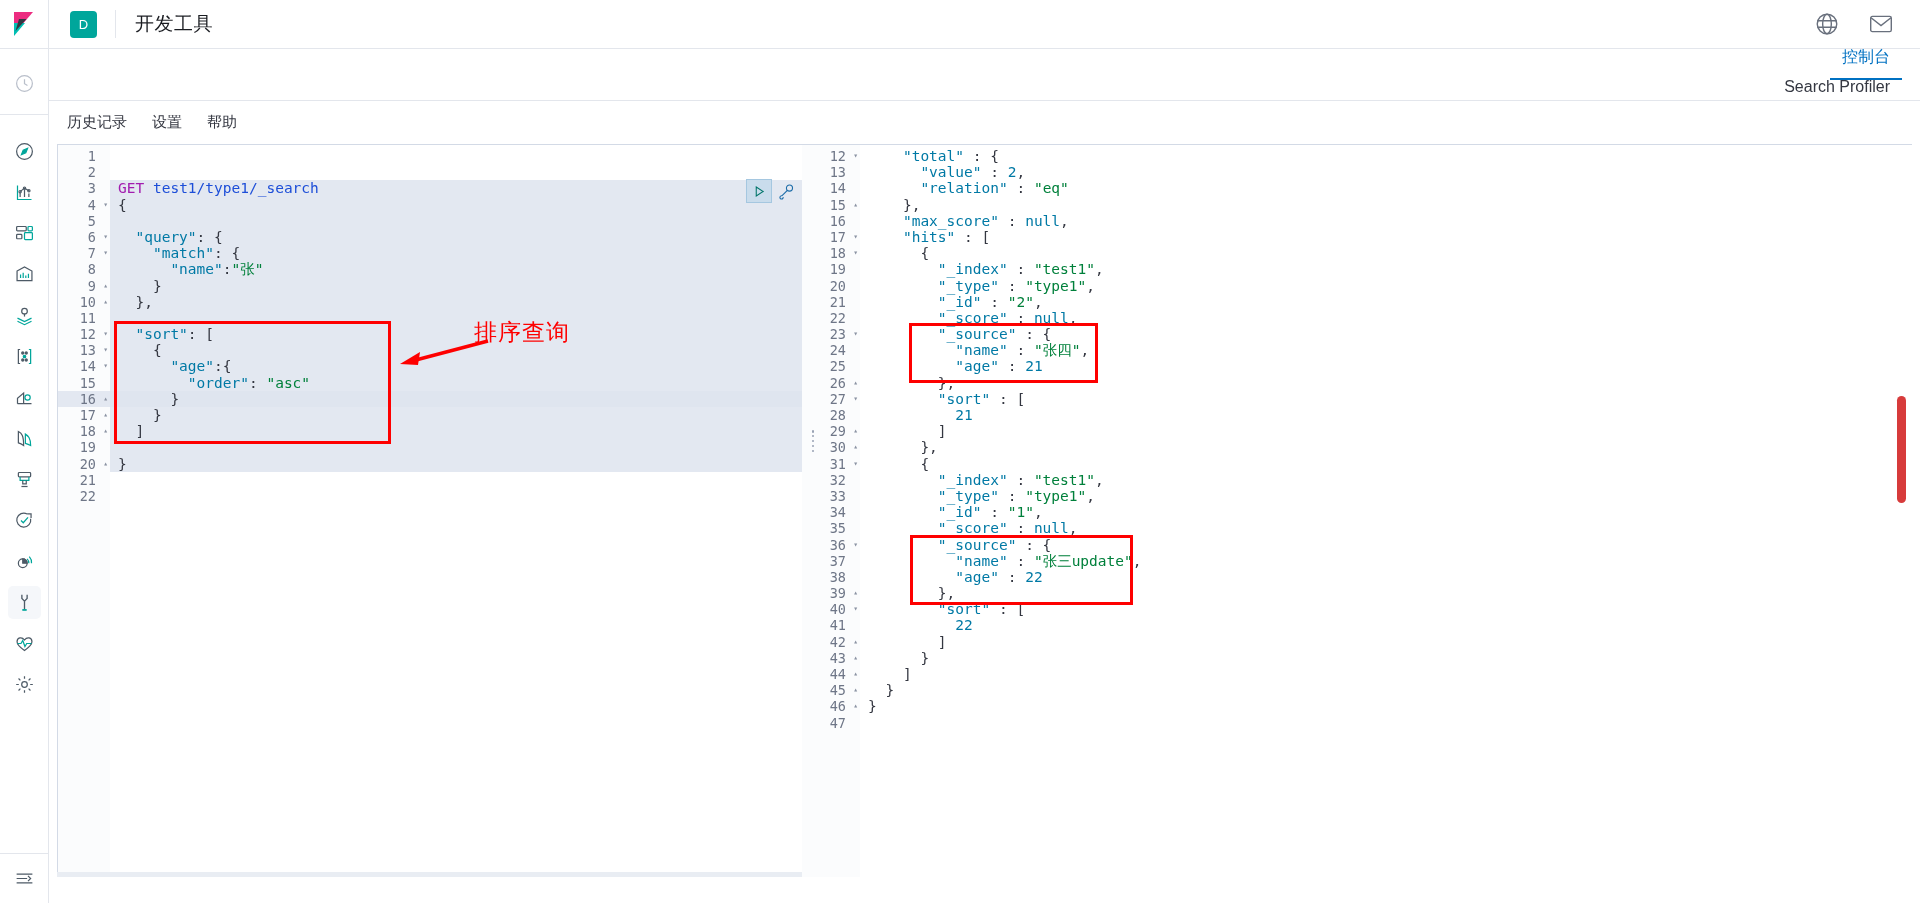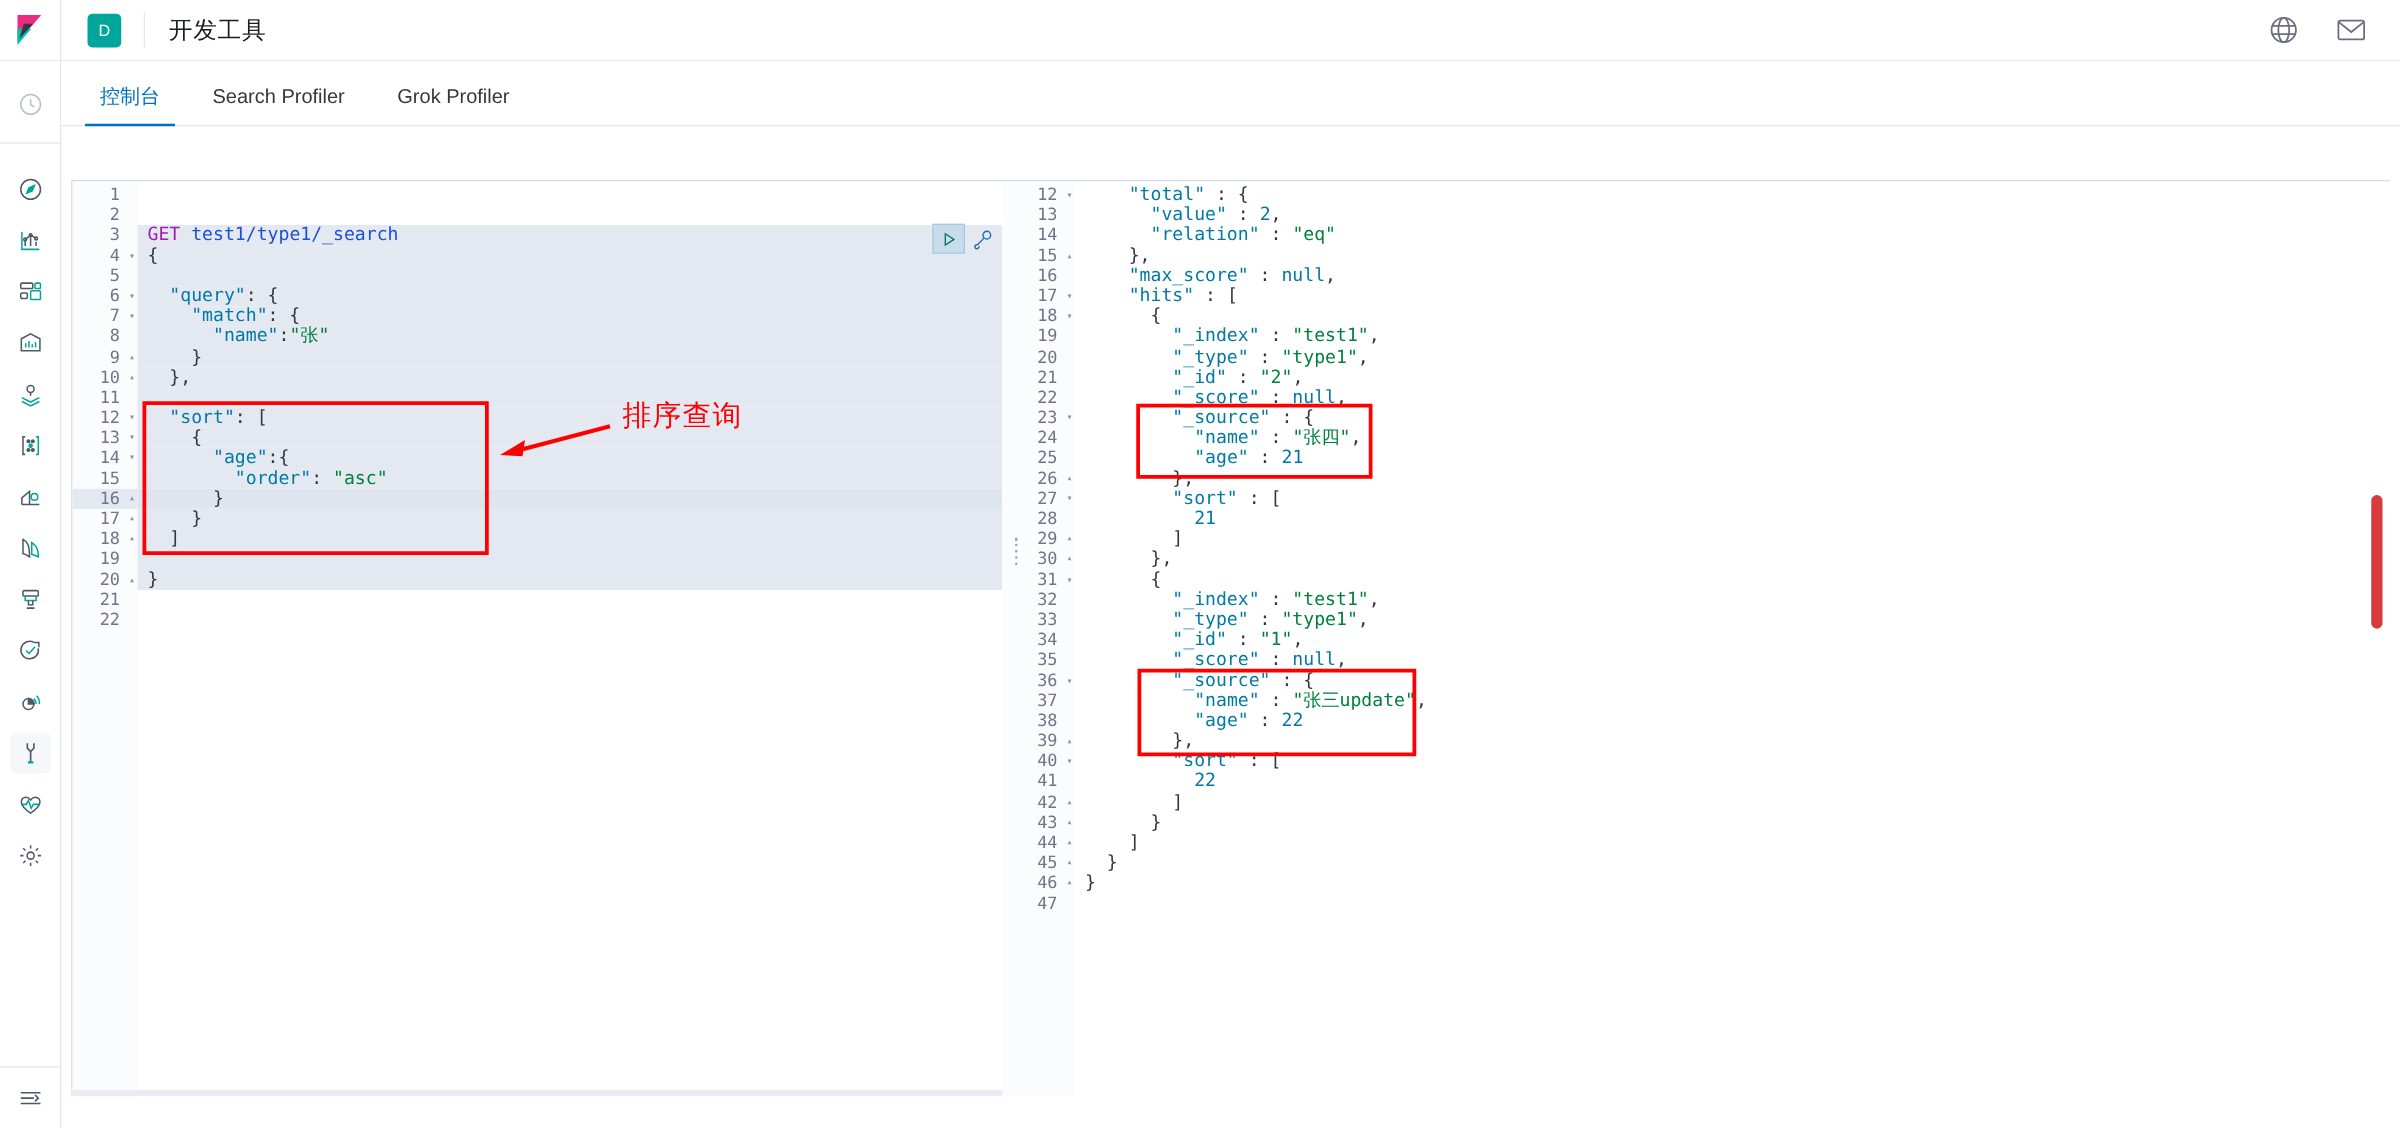--- a/index.html
+++ b/index.html
@@ -46,21 +46,21 @@
     width: 33px; height: 33px; border-radius: 5px; display: flex;
     align-items: center; justify-content: center;
   }
   .rail-item.active .chip { background: #f5f7fa; }
   .rail-bottom { position: absolute; bottom: 0; left: 0; width: 49px; border-top: 1px solid #e3e6ec; }
 
   
   .tabsrow {
     position: absolute; left: 49px; top: 49px; width: 1871px; height: 52px;
     background: #ffffff; border-bottom: 1px solid #e3e6ec;
-    display: flex; align-items: flex-end; padding-left: 19px;
+    display: flex; align-items: flex-end; padding-left: 19px; flex-direction: column;
   }
   .tab {
     font-size: 16px; color: #343741; padding: 0 12px 14px 12px; margin-right: 18px;
     cursor: pointer; position: relative; line-height: 1;
   }
   .tab.active { color: #0071c2; font-weight: 400; }
   .tab.active::after {
     content: ""; position: absolute; left: 0; right: 0; bottom: -1px;
     height: 2px; background: #0071c2;
   }
@@ -141,21 +141,21 @@
   }
   .hscroll .thumb { width: 745px; height: 5px; background: #e9edf3; }
 
   
   .annot { position: absolute; border: 3px solid #fe0000; z-index: 20; pointer-events: none; }
   .a-left  { left: 114px; top: 321px;  width: 277px; height: 123px; }
   .a-r1    { left: 909px; top: 323px;  width: 189px;  height: 60px; }
   .a-r2    { left: 910px; top: 535px;  width: 223px; height: 70px; }
 
   .annot-label {
-    position: absolute; left: 498px; top: 317px; color: #fe0000;
+    position: absolute; left: 474px; top: 317px; color: #fe0000;
     font-size: 23px; font-family: "DejaVu Sans", sans-serif; z-index: 21;
     letter-spacing: 1px;
   }
   .arrow { position: absolute; left: 396px; top: 337px; width: 94px; height: 32px; z-index: 21; }
 </style>
 </head>
 <body>
 
 <div class="app">
 
@@ -343,20 +343,25 @@
       </div>
     </div>
   </div>
 
   <div class="tabsrow">
     <div class="tab active">控制台</div>
     <div class="tab">Search Profiler</div>
     <div class="tab">Grok Profiler</div>
   </div>
 
+  <div class="submenu">
+    <div class="submenu-item">历史记录</div>
+    <div class="submenu-item">设置</div>
+    <div class="submenu-item">帮助</div>
+  </div>
 
   <div class="console">
 
     <div class="pane pane-left">
       <div class="editor">
         <div class="gutter" id="req-gutter">
             <div class="ln">1<span class="fold"></span></div>
             <div class="ln">2<span class="fold"></span></div>
             <div class="ln">3<span class="fold"></span></div>
             <div class="ln">4<span class="fold">▾</span></div>

